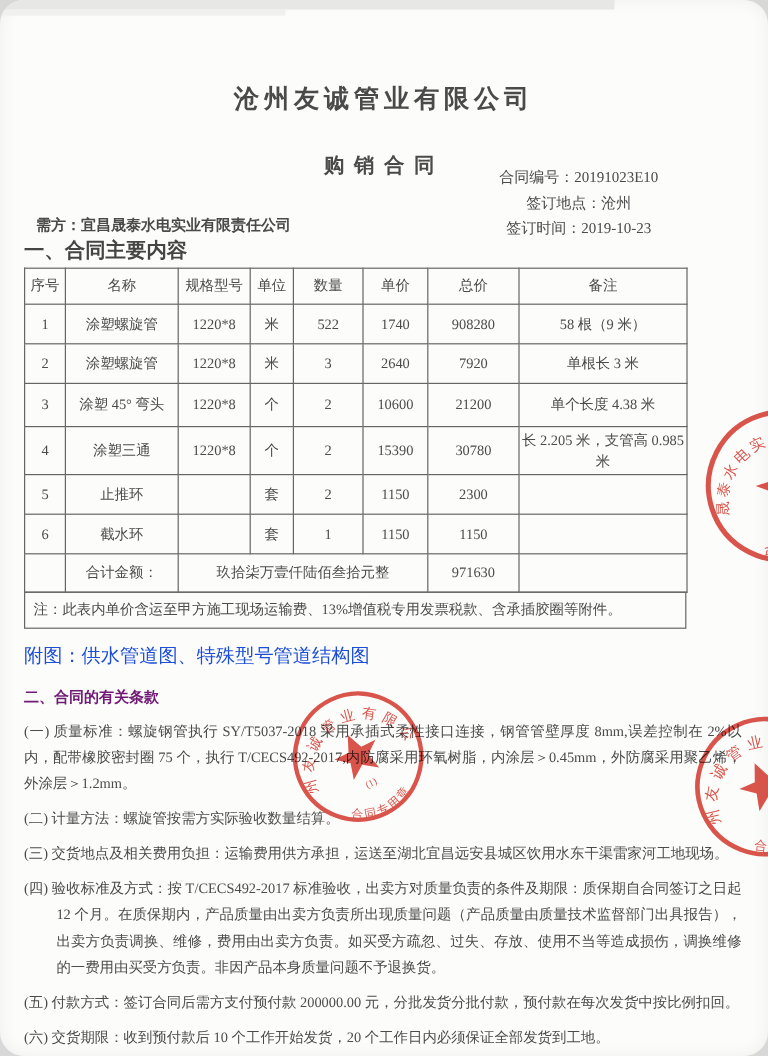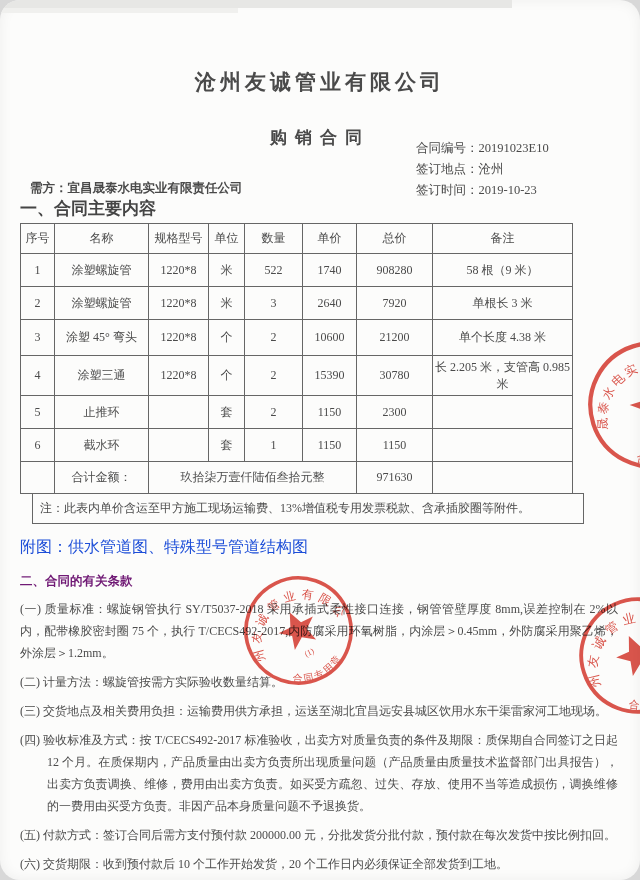--- a/index.html
+++ b/index.html
@@ -28,21 +28,21 @@
   }
   .doc-subtitle{
     position:absolute;left:0;top:126px;width:100%;
     text-align:center;font-size:17px;font-weight:600;
     letter-spacing:8px;color:#4a4a4a;
   }
   .meta{position:absolute;font-size:12.5px;color:#4a4a4a;white-space:nowrap;}
   .meta.supplier{left:30px;top:143px;}
   .meta.buyer{left:30px;top:180px;font-weight:600;}
   .meta-right{position:absolute;left:416px;top:138px;font-size:12.5px;line-height:21px;color:#4a4a4a;}
-  .meta-right div{white-space:nowrap;}
+  .meta-right div{white-space:nowrap;text-align:center;}
 
   .flow{position:absolute;left:20px;top:197px;width:600px;}
   .sec-title{font-size:17px;font-weight:600;color:#454545;margin:0 0 3px 0;}
 
   table.items{
     border-collapse:collapse;
     width:552px;
     table-layout:fixed;
     font-size:12px;color:#4b4b4b;
   }
@@ -57,21 +57,21 @@
   table.items tr.hdr{height:30px;}
   table.items tr.r{height:33px;}
   table.items tr.r3{height:36px;}
   table.items tr.r4{height:40px;}
   table.items tr.tot{height:32px;}
   .note-box{
     width:536px;
     border:1px solid #666;
     margin-top:-1px;
     padding:6px 7px;
-    font-size:12px;color:#4b4b4b;margin-left:12px;
+    font-size:12px;color:#4b4b4b;
   }
   .attach-line{margin:13px 0 0 0;font-size:16px;color:#1d4ed8;}
   .sec2-title{margin:15px 0 0 0;font-size:12.5px;font-weight:600;color:#701a75;}
   .clauses{margin-top:8px;width:598px;}
   .clauses p{
     margin:0 0 7px 0;
     font-size:12px;line-height:22px;color:#4b4b4b;
     text-align:justify;
   }
   .clauses p.hanging{padding-left:27px;text-indent:-27px;}

